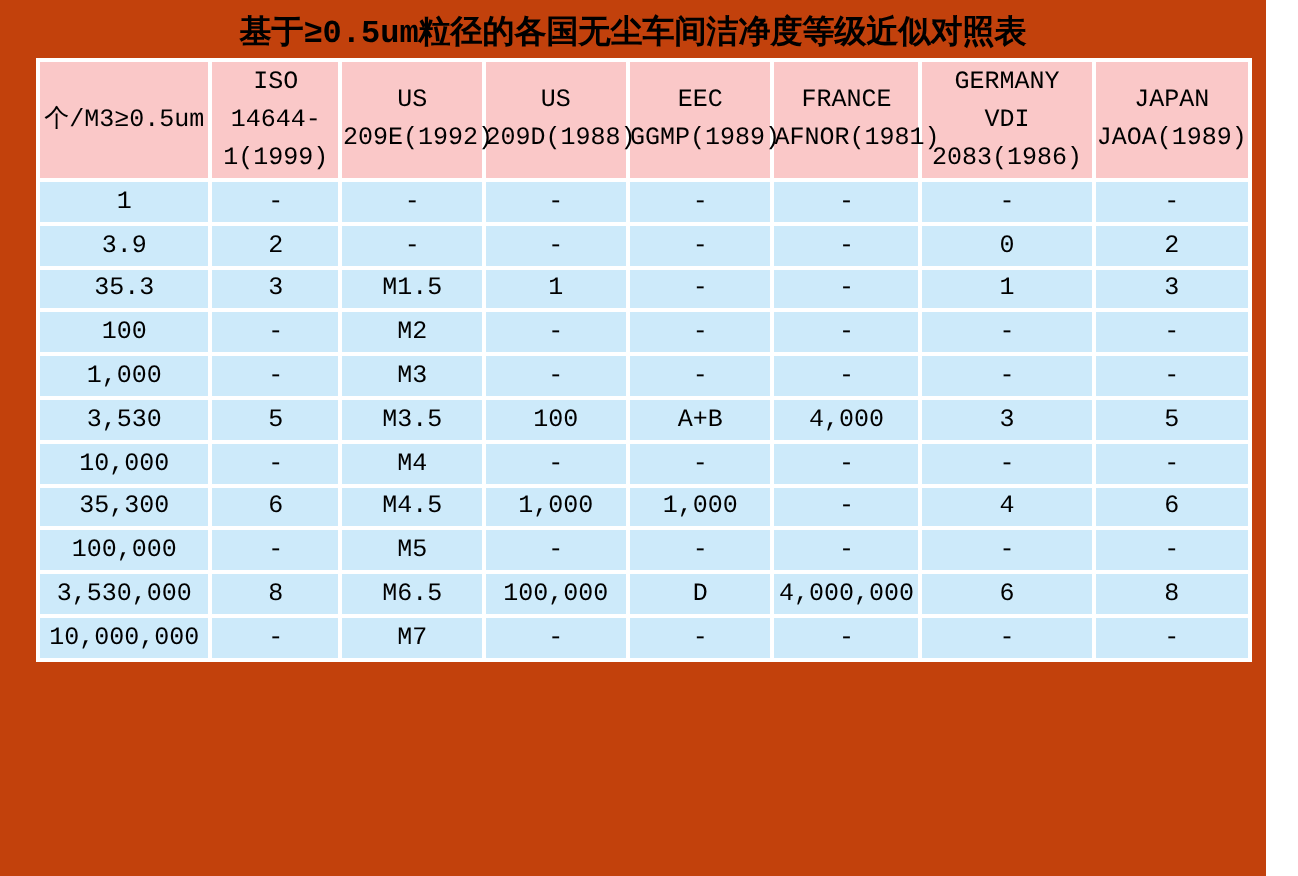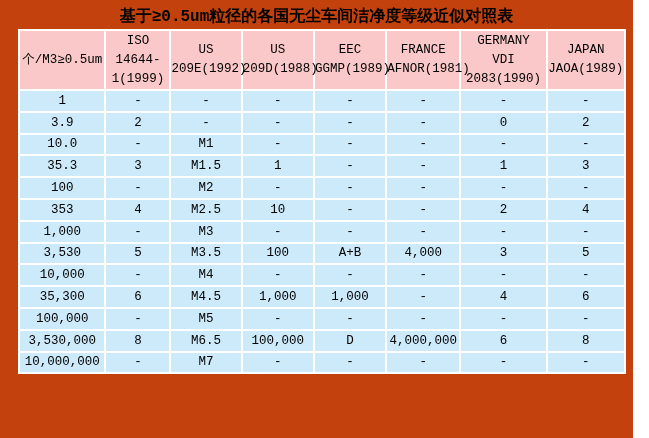--- a/index.html
+++ b/index.html
@@ -81,21 +81,21 @@
         <th>US
 209E(1992)</th>
         <th>US
 209D(1988)</th>
         <th>EEC
 GGMP(1989)</th>
         <th>FRANCE
 AFNOR(1981)</th>
         <th>GERMANY
 VDI
-2083(1990)</th>
+2083(1986)</th>
         <th>JAPAN
 JAOA(1989)</th>
       </tr>
     </thead>
     <tbody>
         <tr>
           <td>1</td>
           <td>-</td>
           <td>-</td>
           <td>-</td>
@@ -108,58 +108,38 @@
           <td>3.9</td>
           <td>2</td>
           <td>-</td>
           <td>-</td>
           <td>-</td>
           <td>-</td>
           <td>0</td>
           <td>2</td>
         </tr>
         <tr>
-          <td>10.0</td>
-          <td>-</td>
-          <td>M1</td>
-          <td>-</td>
-          <td>-</td>
-          <td>-</td>
-          <td>-</td>
-          <td>-</td>
-        </tr>
-        <tr>
           <td>35.3</td>
           <td>3</td>
           <td>M1.5</td>
           <td>1</td>
           <td>-</td>
           <td>-</td>
           <td>1</td>
           <td>3</td>
         </tr>
         <tr>
           <td>100</td>
           <td>-</td>
           <td>M2</td>
           <td>-</td>
           <td>-</td>
           <td>-</td>
           <td>-</td>
           <td>-</td>
-        </tr>
-        <tr>
-          <td>353</td>
-          <td>4</td>
-          <td>M2.5</td>
-          <td>10</td>
-          <td>-</td>
-          <td>-</td>
-          <td>2</td>
-          <td>4</td>
         </tr>
         <tr>
           <td>1,000</td>
           <td>-</td>
           <td>M3</td>
           <td>-</td>
           <td>-</td>
           <td>-</td>
           <td>-</td>
           <td>-</td>

